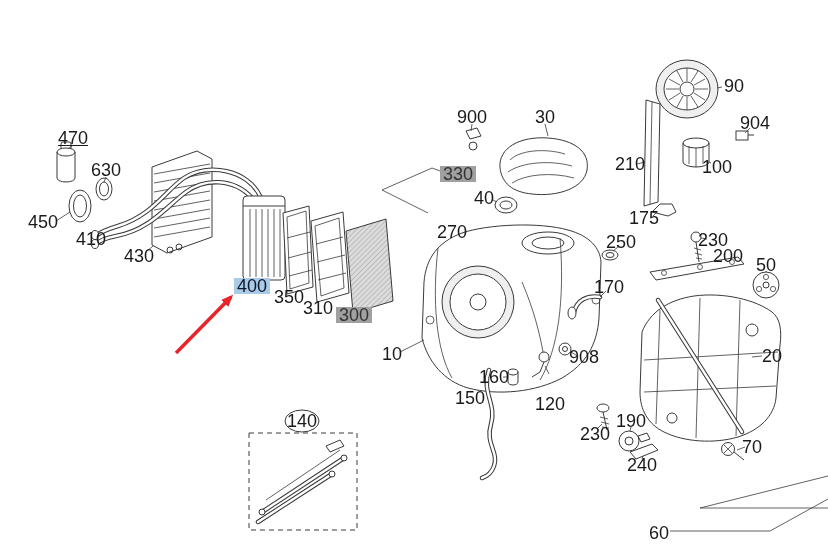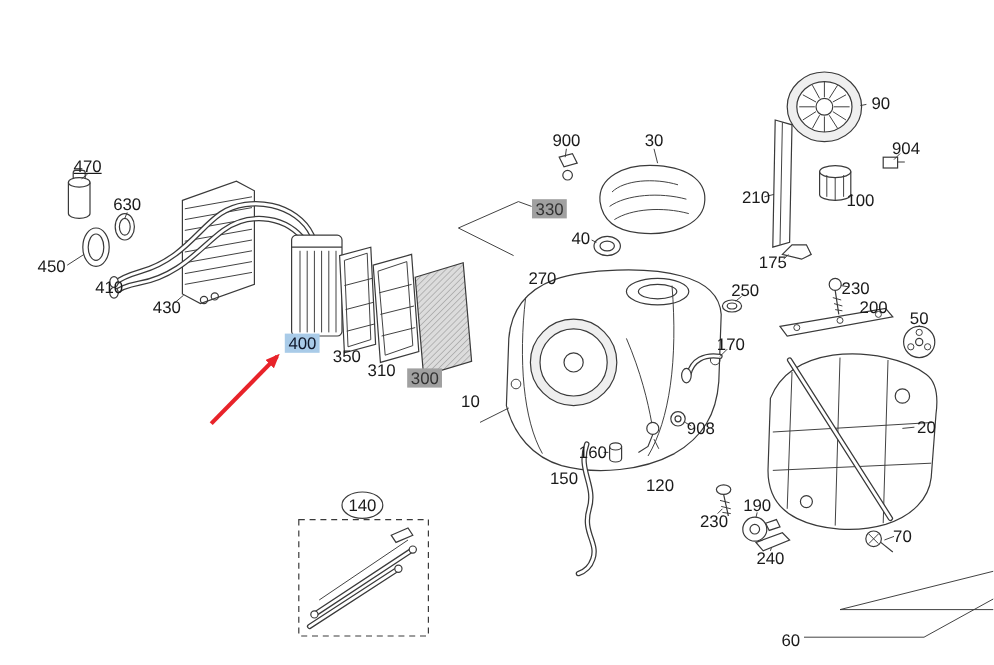--- a/index.html
+++ b/index.html
@@ -12,21 +12,21 @@
   .fill-lt { fill:#efefef; }
   .fill-wh { fill:#ffffff; }
   .tube-o { stroke:var(--line,#3a3a3a); stroke-width:4.5; fill:none; stroke-linecap:round; }
   .tube-i { stroke:#ffffff; stroke-width:2.4; fill:none; stroke-linecap:round; }
   .hatchbase { fill:#dcdcdc; }
   .arrowline { stroke:var(--arrow,#e8232a); stroke-width:3.5; }
   .arrowhead { fill:var(--arrow,#e8232a); }
   .label-layer { position:absolute; left:0; top:0; width:100%; height:100%; }
   .part-label {
     position:absolute; transform:translate(-50%,-50%);
-    font-size:14px; line-height:16px; color:var(--label-text,#1a1a1a);
+    font-size:18px; line-height:16px; color:var(--label-text,#1a1a1a);
     padding:0 3px; white-space:nowrap; cursor:default; user-select:none;
   }
   .part-label.hl-blue { background:var(--hl-blue,#a9cbe8); color:#0f172a; }
   .part-label.hl-gray { background:var(--hl-gray,#a0a0a0); color:#333333; }
 </style>
 </head>
 <body>
 
 <div class="stage">
 
@@ -351,21 +351,21 @@
       <div class="part-label" style="left: 755px; top: 123px;">904</div>
       <div class="part-label" style="left: 717px; top: 167px;">100</div>
       <div class="part-label" style="left: 630px; top: 164px;">210</div>
       <div class="part-label" style="left: 644px; top: 218px;">175</div>
       <div class="part-label" style="left: 452px; top: 232px;">270</div>
       <div class="part-label" style="left: 621px; top: 242px;">250</div>
       <div class="part-label" style="left: 713px; top: 240px;">230</div>
       <div class="part-label" style="left: 728px; top: 256px;">200</div>
       <div class="part-label" style="left: 766px; top: 265px;">50</div>
       <div class="part-label" style="left: 609px; top: 287px;">170</div>
-      <div class="part-label" style="left: 392px; top: 334px;">10</div>
+      <div class="part-label" style="left: 392px; top: 354px;">10</div>
       <div class="part-label" style="left: 494px; top: 377px;">160</div>
       <div class="part-label" style="left: 550px; top: 381px; margin-top: 23px;">120</div>
       <div class="part-label" style="left: 584px; top: 357px;">908</div>
       <div class="part-label" style="left: 470px; top: 398px;">150</div>
       <div class="part-label" style="left: 302px; top: 421px;">140</div>
       <div class="part-label" style="left: 595px; top: 434px;">230</div>
       <div class="part-label" style="left: 631px; top: 421px;">190</div>
       <div class="part-label" style="left: 642px; top: 465px;">240</div>
       <div class="part-label" style="left: 772px; top: 356px;">20</div>
       <div class="part-label" style="left: 752px; top: 447px;">70</div>

